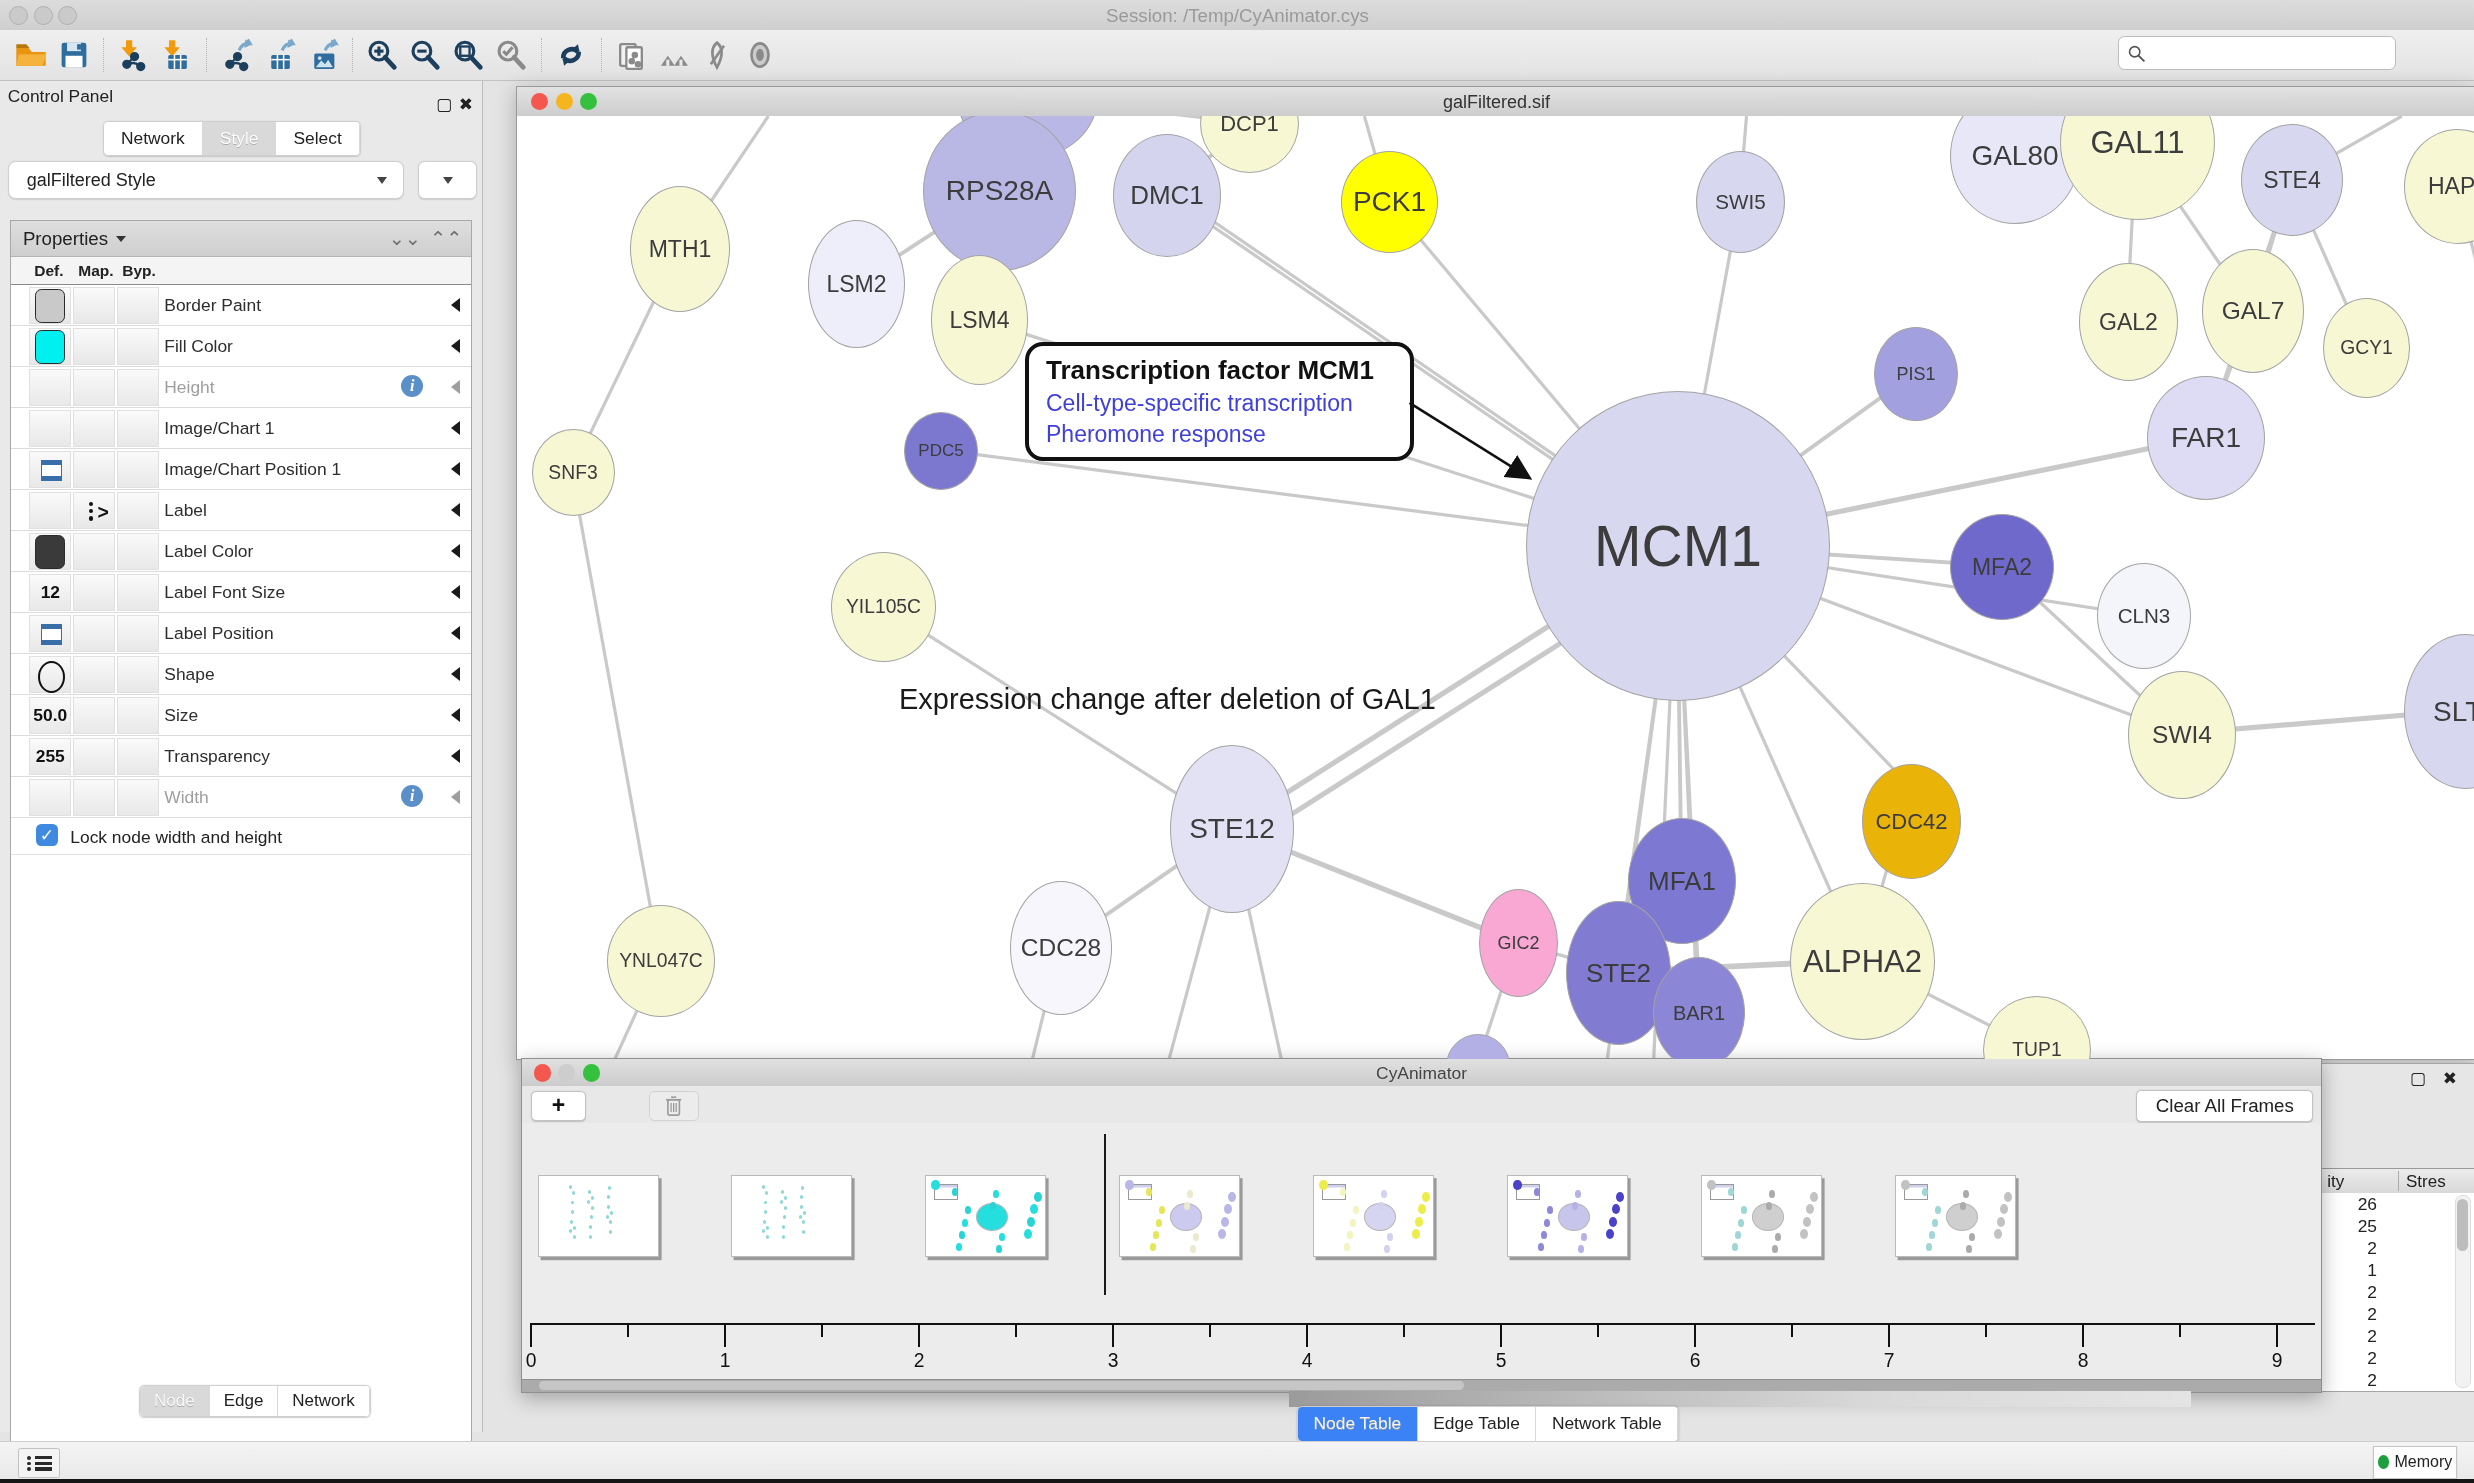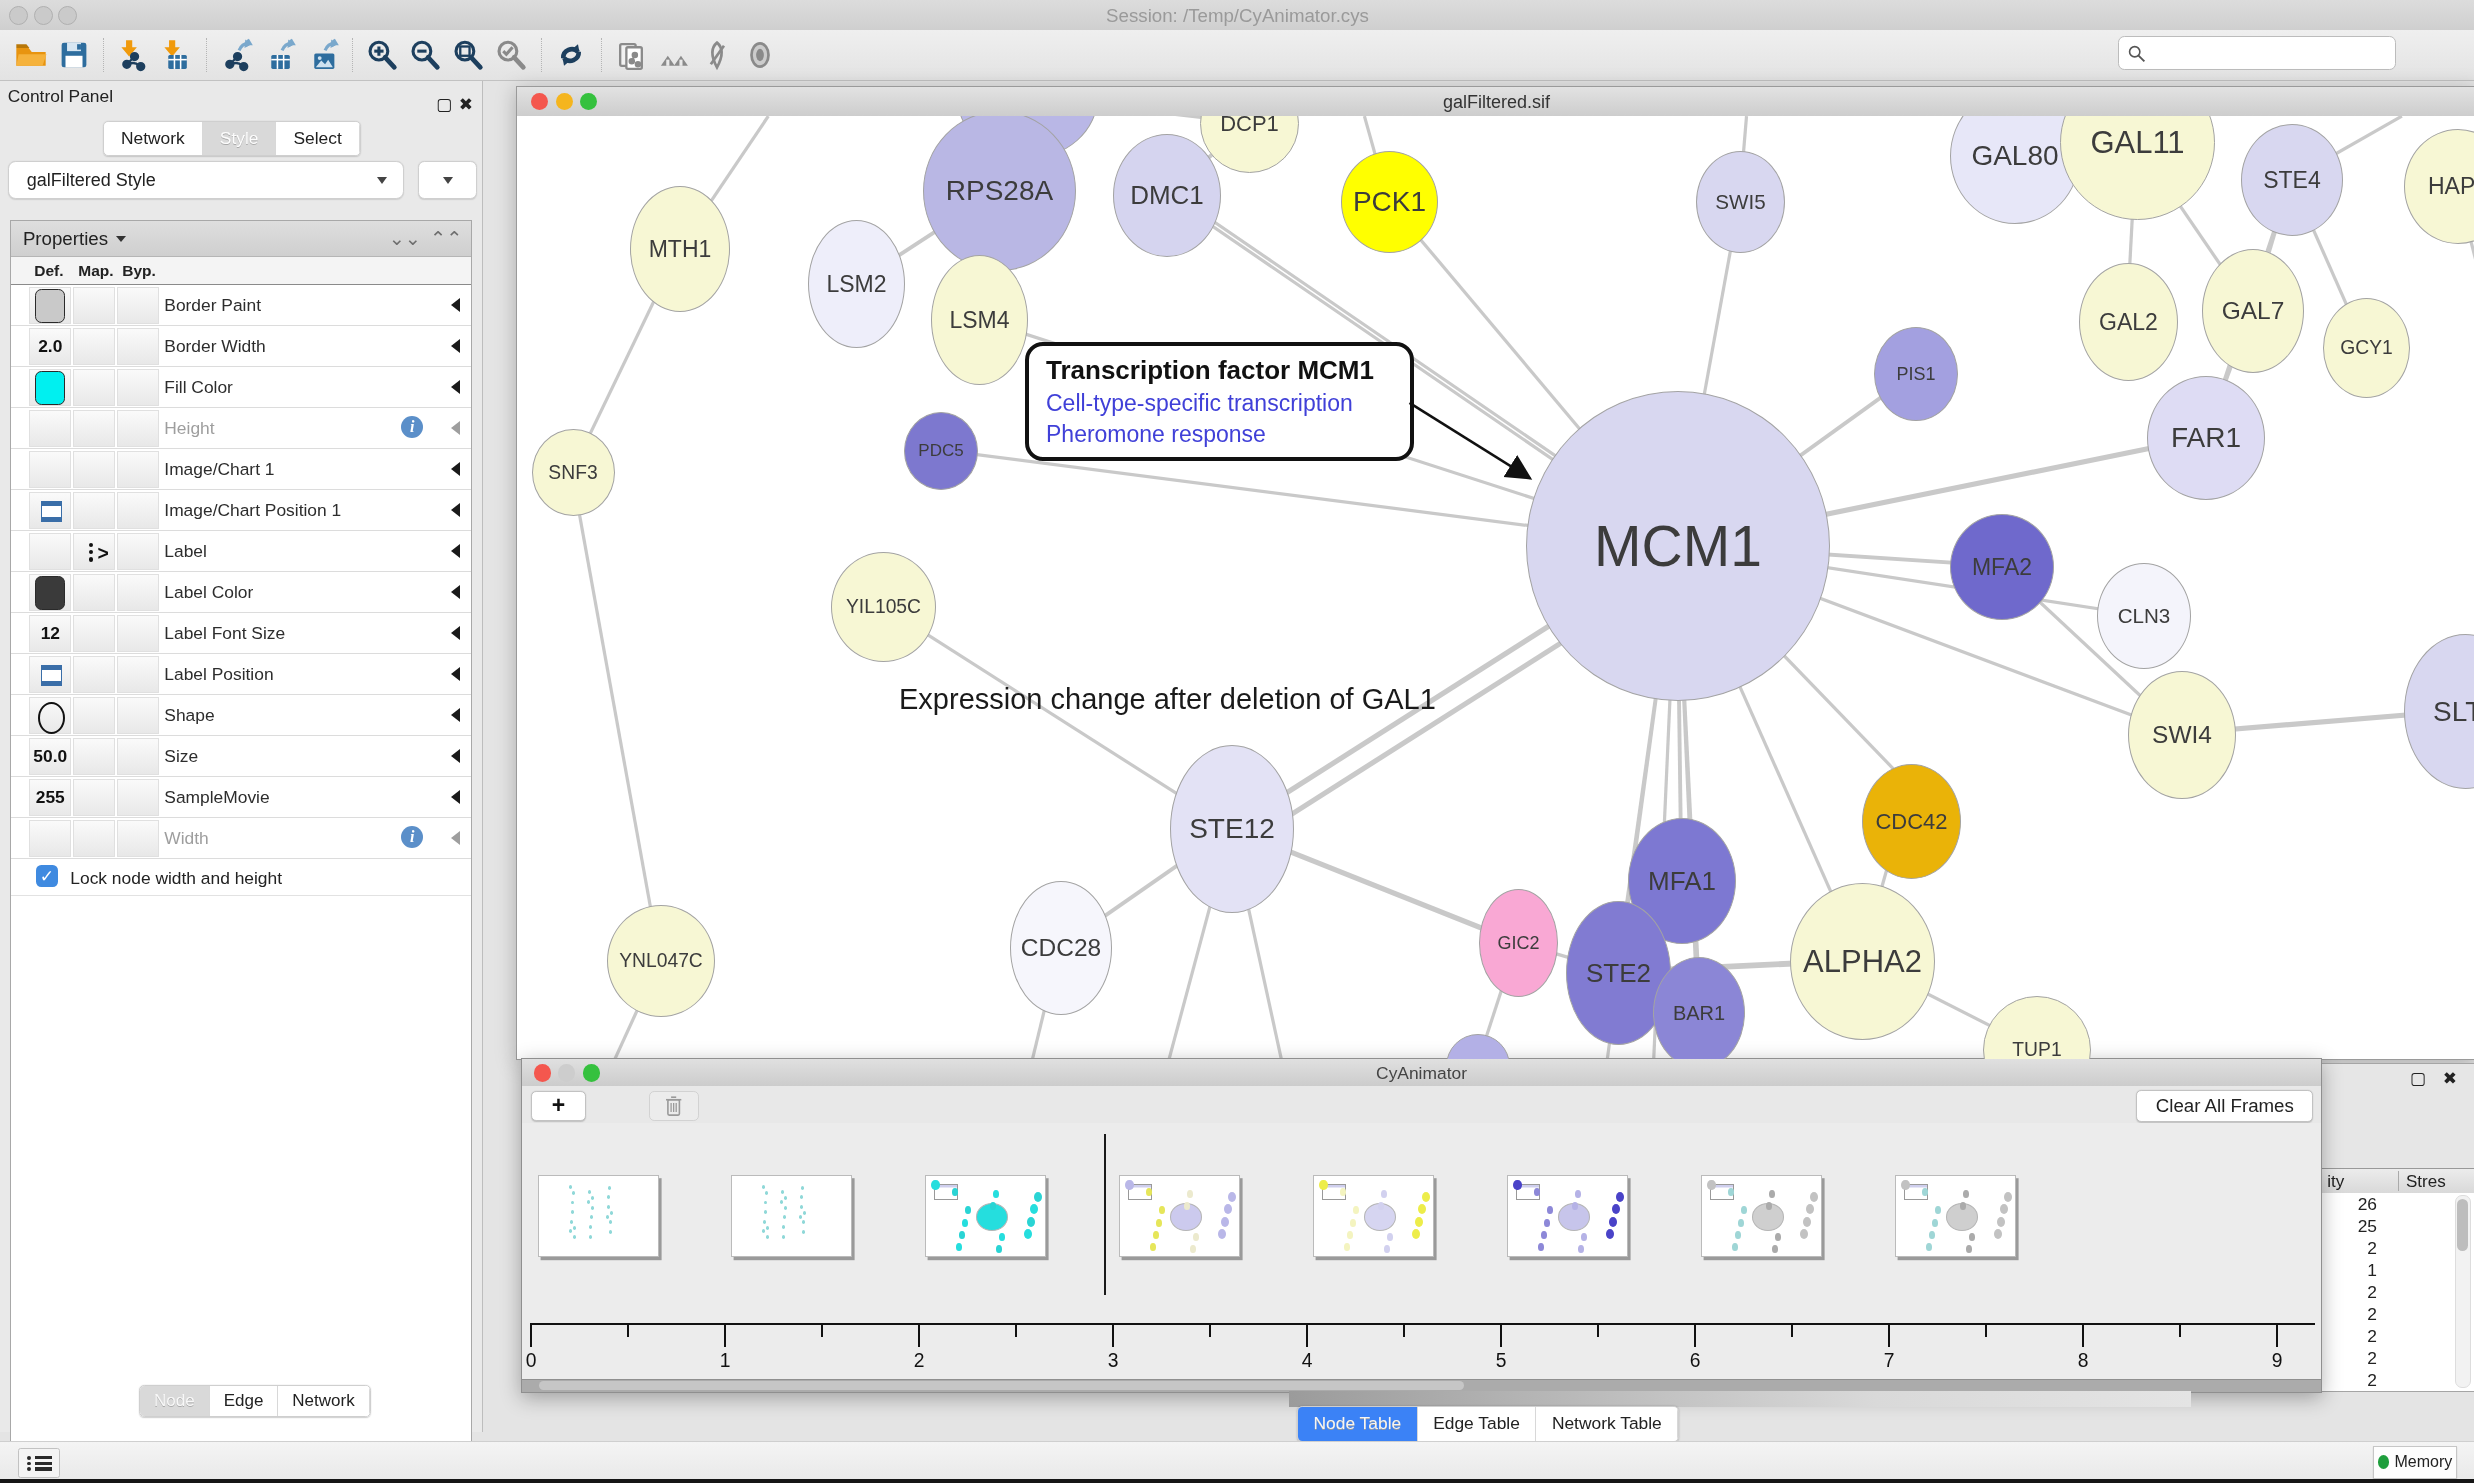--- a/index.html
+++ b/index.html
@@ -358,29 +358,20 @@
             <div class="pcell" style="left: 18px;">
               <div class="pswatch" style="background: rgb(201, 201, 201);"></div>
             </div>
             <div class="pcell" style="left: 62px;"></div>
             <div class="pcell" style="left: 106px;"></div>
             <span class="plabel">Border Paint</span>
             <div class="parrow"></div>
           </div>
           <div class="prow">
             <div class="pcell" style="left: 18px;">
-              <div class="ptext">2.0</div>
-            </div>
-            <div class="pcell" style="left: 62px;"></div>
-            <div class="pcell" style="left: 106px;"></div>
-            <span class="plabel">Border Width</span>
-            <div class="parrow"></div>
-          </div>
-          <div class="prow">
-            <div class="pcell" style="left: 18px;">
               <div class="pswatch" style="background: rgb(0, 240, 240);"></div>
             </div>
             <div class="pcell" style="left: 62px;"></div>
             <div class="pcell" style="left: 106px;"></div>
             <span class="plabel">Fill Color</span>
             <div class="parrow"></div>
           </div>
           <div class="prow dis">
             <div class="pcell" style="left: 18px;"></div>
             <div class="pcell" style="left: 62px;"></div>
@@ -463,21 +454,21 @@
             <div class="pcell" style="left: 106px;"></div>
             <span class="plabel">Size</span>
             <div class="parrow"></div>
           </div>
           <div class="prow">
             <div class="pcell" style="left: 18px;">
               <div class="ptext">255</div>
             </div>
             <div class="pcell" style="left: 62px;"></div>
             <div class="pcell" style="left: 106px;"></div>
-            <span class="plabel">SampleMovie</span>
+            <span class="plabel">Transparency</span>
             <div class="parrow"></div>
           </div>
           <div class="prow dis">
             <div class="pcell" style="left: 18px;"></div>
             <div class="pcell" style="left: 62px;"></div>
             <div class="pcell" style="left: 106px;"></div>
             <span class="plabel">Width</span>
             <div class="pinfo">i</div>
             <div class="parrow"></div>
           </div>

